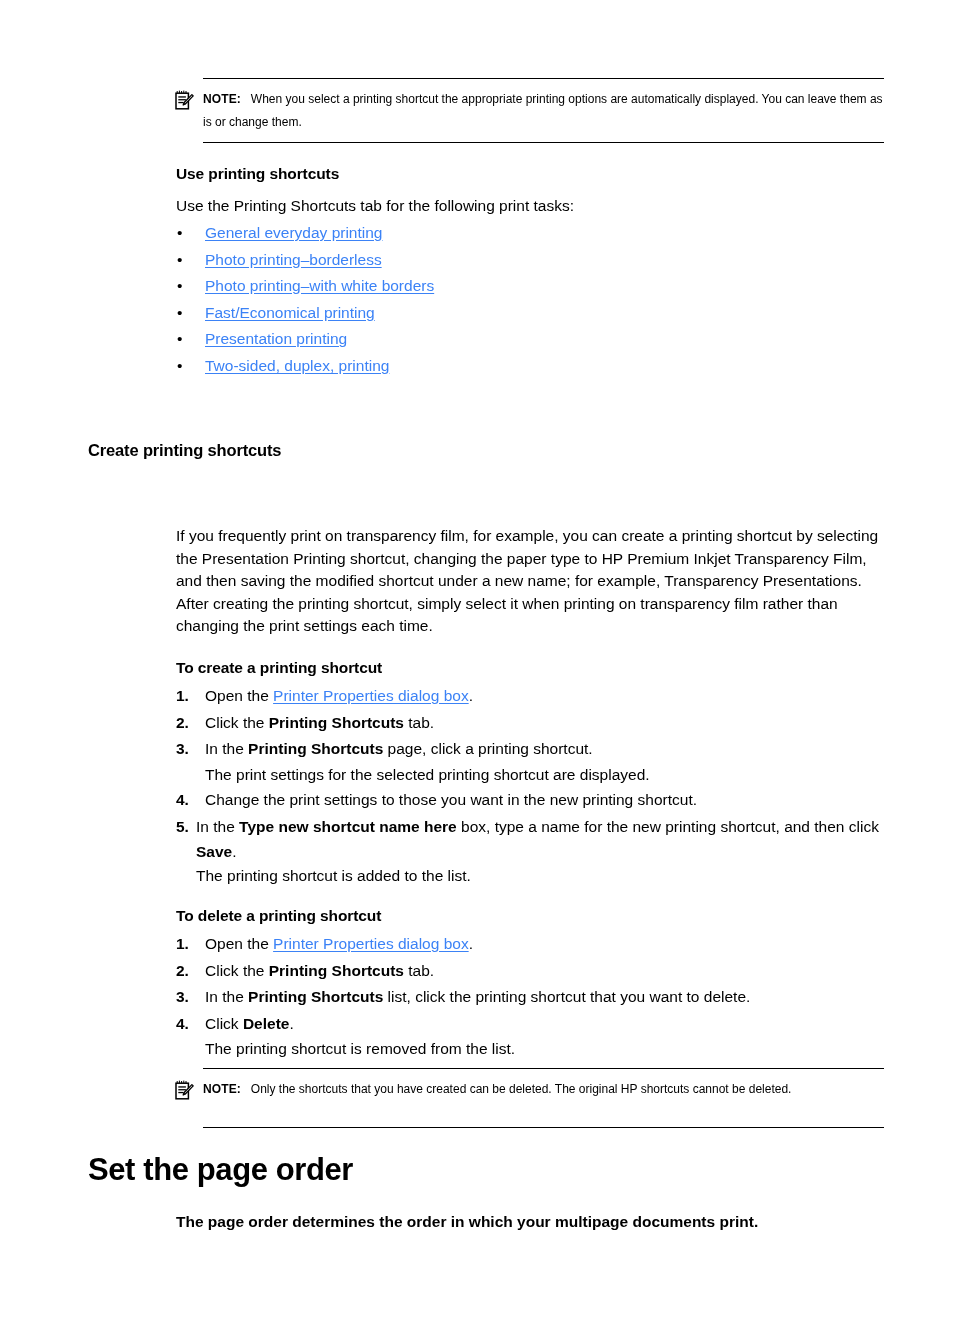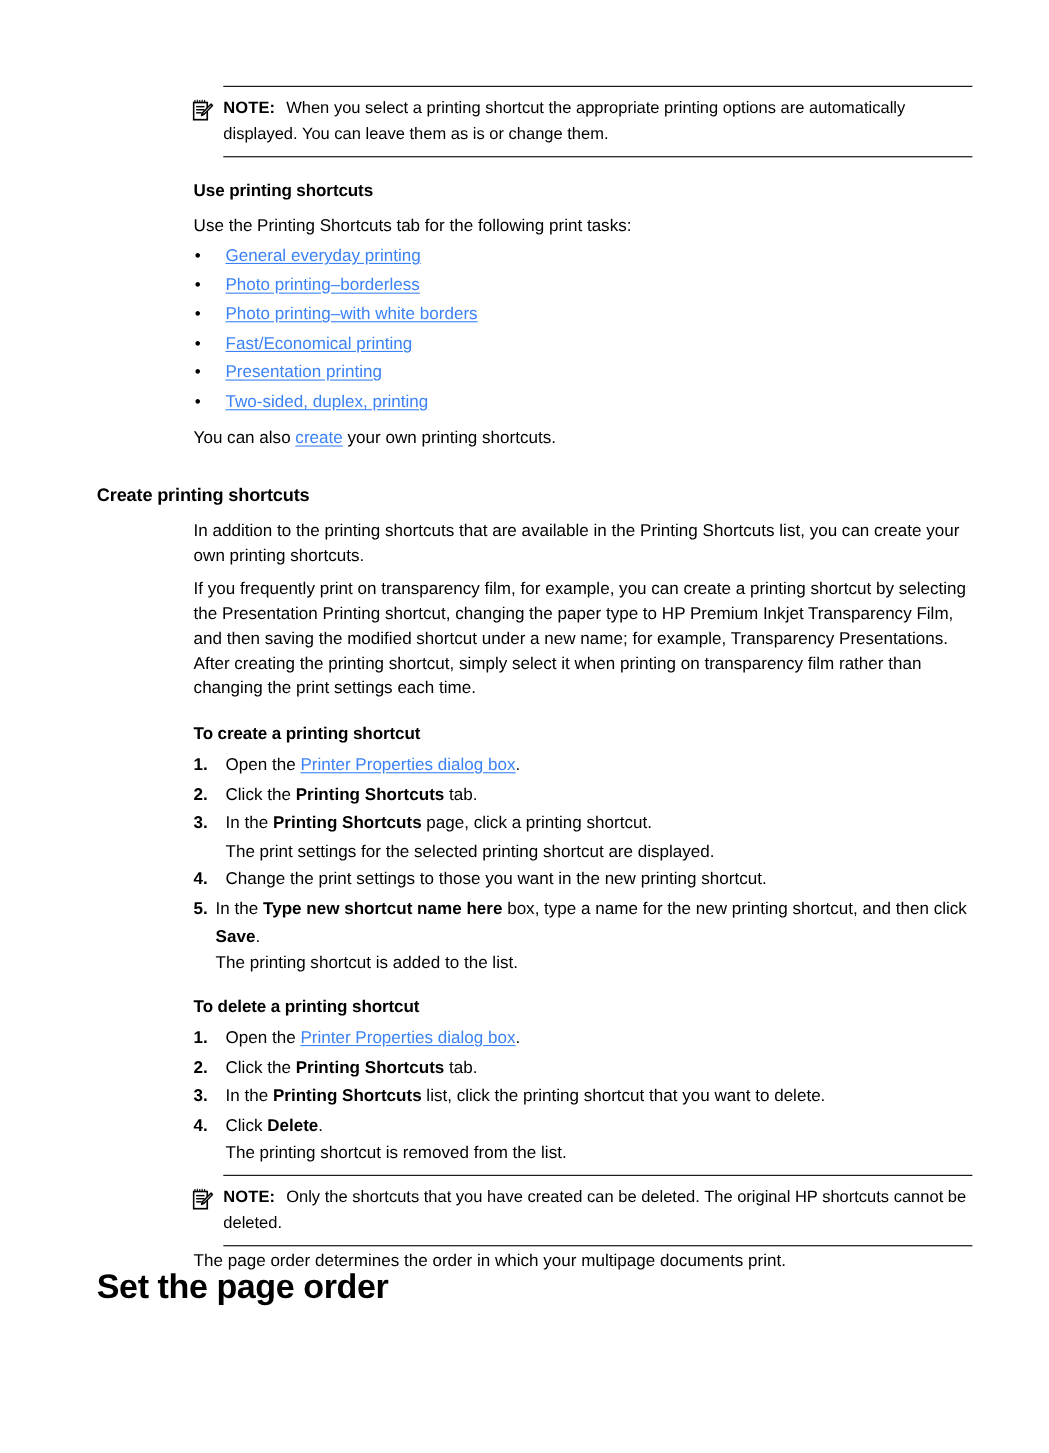--- a/index.html
+++ b/index.html
@@ -42,21 +42,21 @@
     min-height: 40px;
   }
   .note-icon {
     position: absolute;
     left: -28px;
     top: 11px;
     width: 19px;
     height: 20px;
   }
   .note-body {
-    font-size: 15px;
+    font-size: 12px;
     line-height: 22.5px;
     padding-left: 0px;
     text-indent: 0;
   }
   .note-label {
     font-weight: bold;
     letter-spacing: 0.1px;
   }
   .note-gap { display: inline-block; width: 10px; }
 
@@ -222,27 +222,23 @@
     <div class="bullet-row">
       <span class="bullet-dot">•</span>
       <a class="bullet-text lnk" href="#">Presentation printing</a>
     </div>
     <div class="bullet-row">
       <span class="bullet-dot">•</span>
       <a class="bullet-text lnk" href="#">Two-sided, duplex, printing</a>
     </div>
   </div>
 
-  <div class="para" style="left:176px; top:388px; width:700px;">
-    <span>You can also </span><a class="lnk" href="#">create</a><span> your own printing shortcuts.</span>
-  </div>
 
   <div class="h-section" style="top:439px;">Create printing shortcuts</div>
 
-  <div class="para" style="left:176px; top:472px; width:710px;">In addition to the printing shortcuts that are available in the Printing Shortcuts list, you can create your own printing shortcuts.</div>
 
   <div class="para" style="left:176px; top:525px; width:712px;">If you frequently print on transparency film, for example, you can create a printing shortcut by selecting the Presentation Printing shortcut, changing the paper type to HP Premium Inkjet Transparency Film, and then saving the modified shortcut under a new name; for example, Transparency Presentations. After creating the printing shortcut, simply select it when printing on transparency film rather than changing the print settings each time.</div>
 
   <div class="h-sub" style="left:176px; top:658px;">To create a printing shortcut</div>
 
   <div class="steps" style="top:683px;">
     <div class="step">
       <span class="step-num">1.</span>
       <div class="step-body"><span>Open the </span><a class="lnk" href="#">Printer Properties dialog box</a><span>.</span></div>
     </div>
@@ -301,16 +297,16 @@
       </span>
       <div class="note-body">
         <span class="note-label">NOTE:</span><span class="note-gap"></span><span>Only the shortcuts that you have created can be deleted. The original HP shortcuts cannot be deleted.</span>
       </div>
     </div>
     <div class="rule"></div>
   </div>
 
   <div class="h-chapter" style="top:1152px;">Set the page order</div>
 
-  <div class="para" style="left:176px; top:1136px; width:710px;">The page order determines the order in which your multipage documents print.</div>
+  <div class="para" style="left:176px; top:1211px; width:710px;font-weight:bold;">The page order determines the order in which your multipage documents print.</div>
 
 
 </div>
 
 </body></html>

